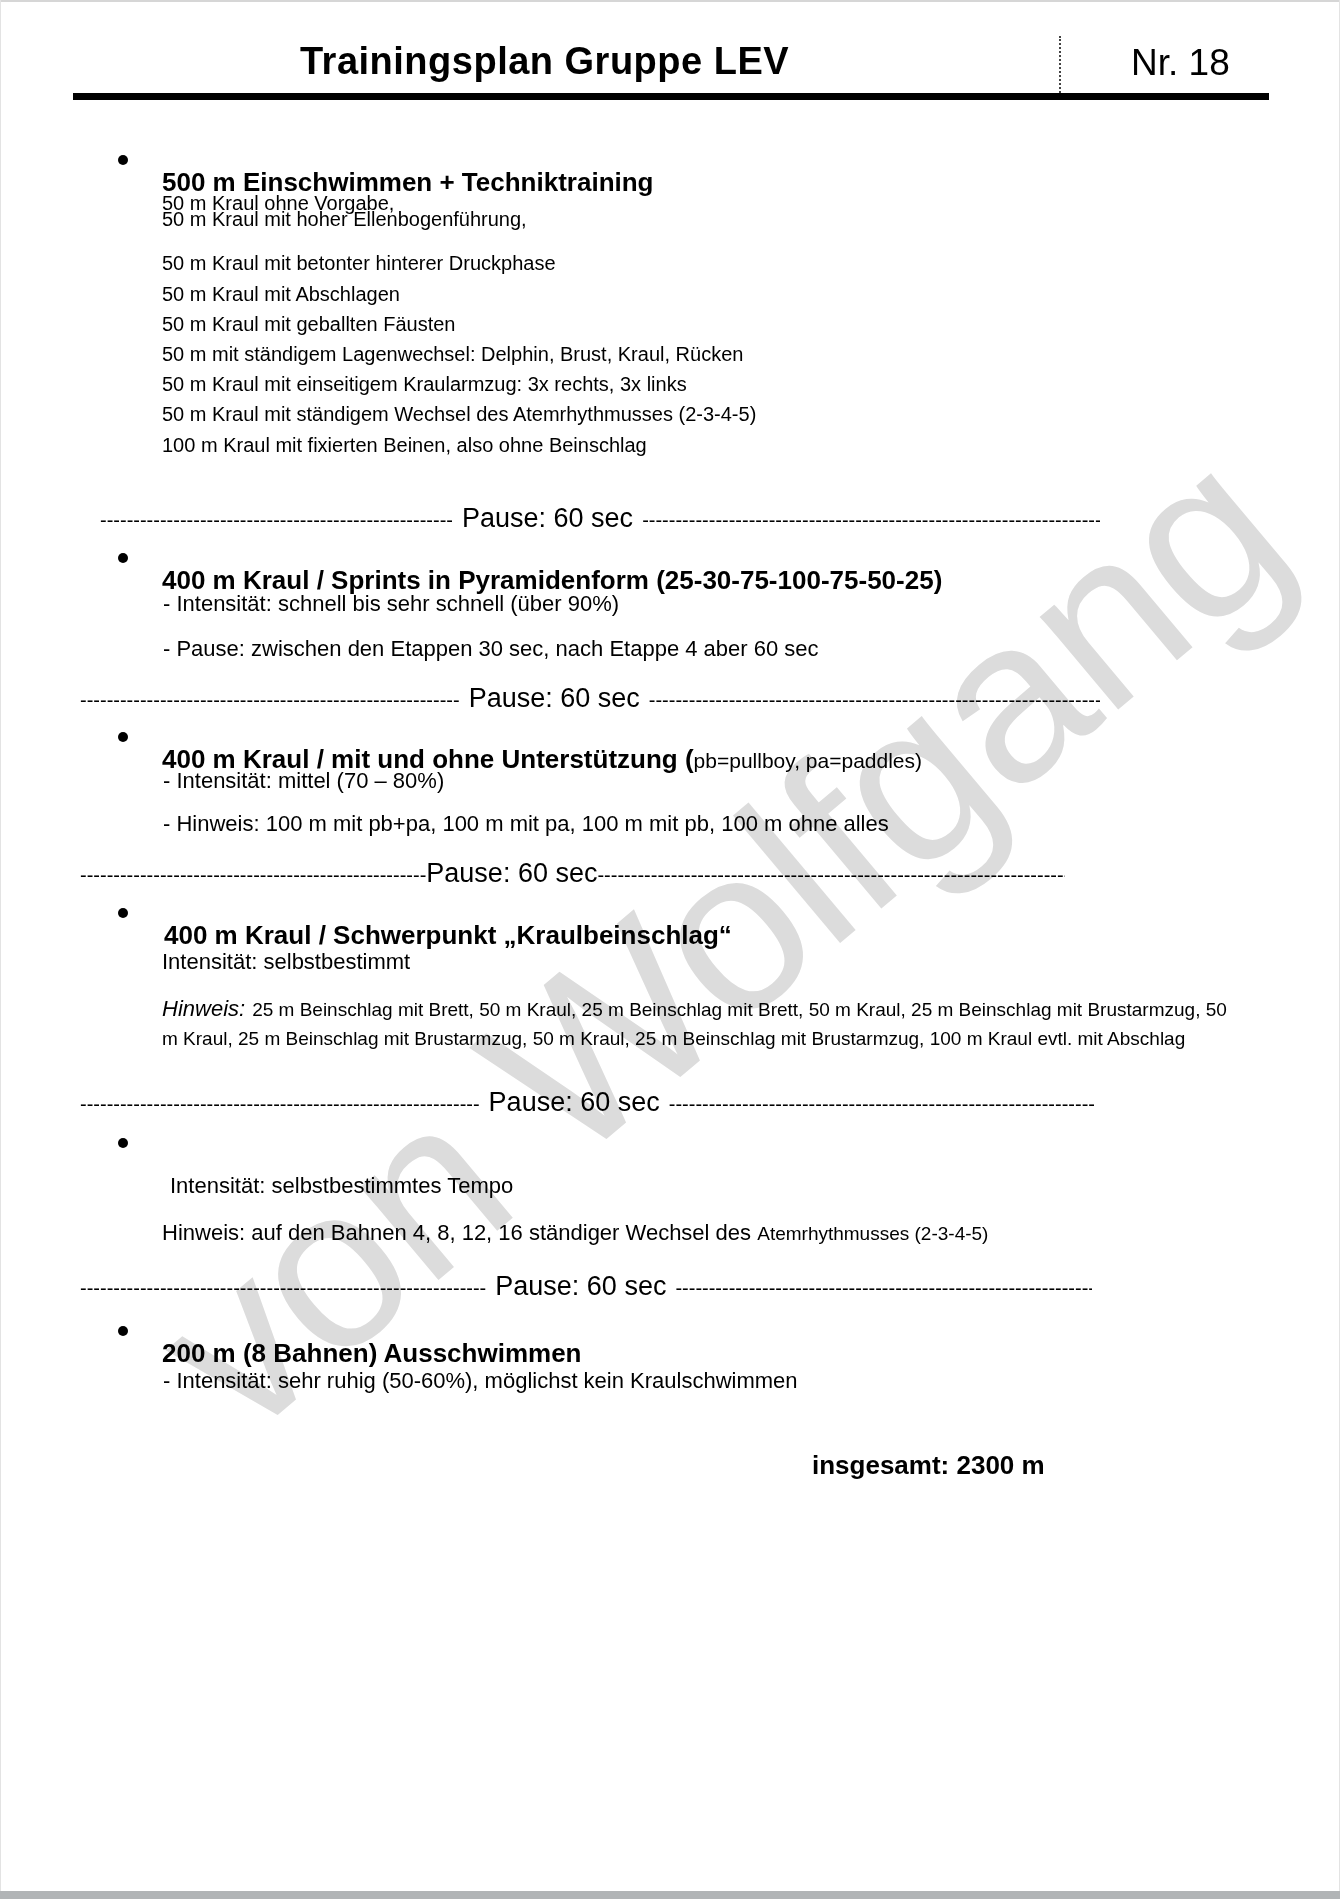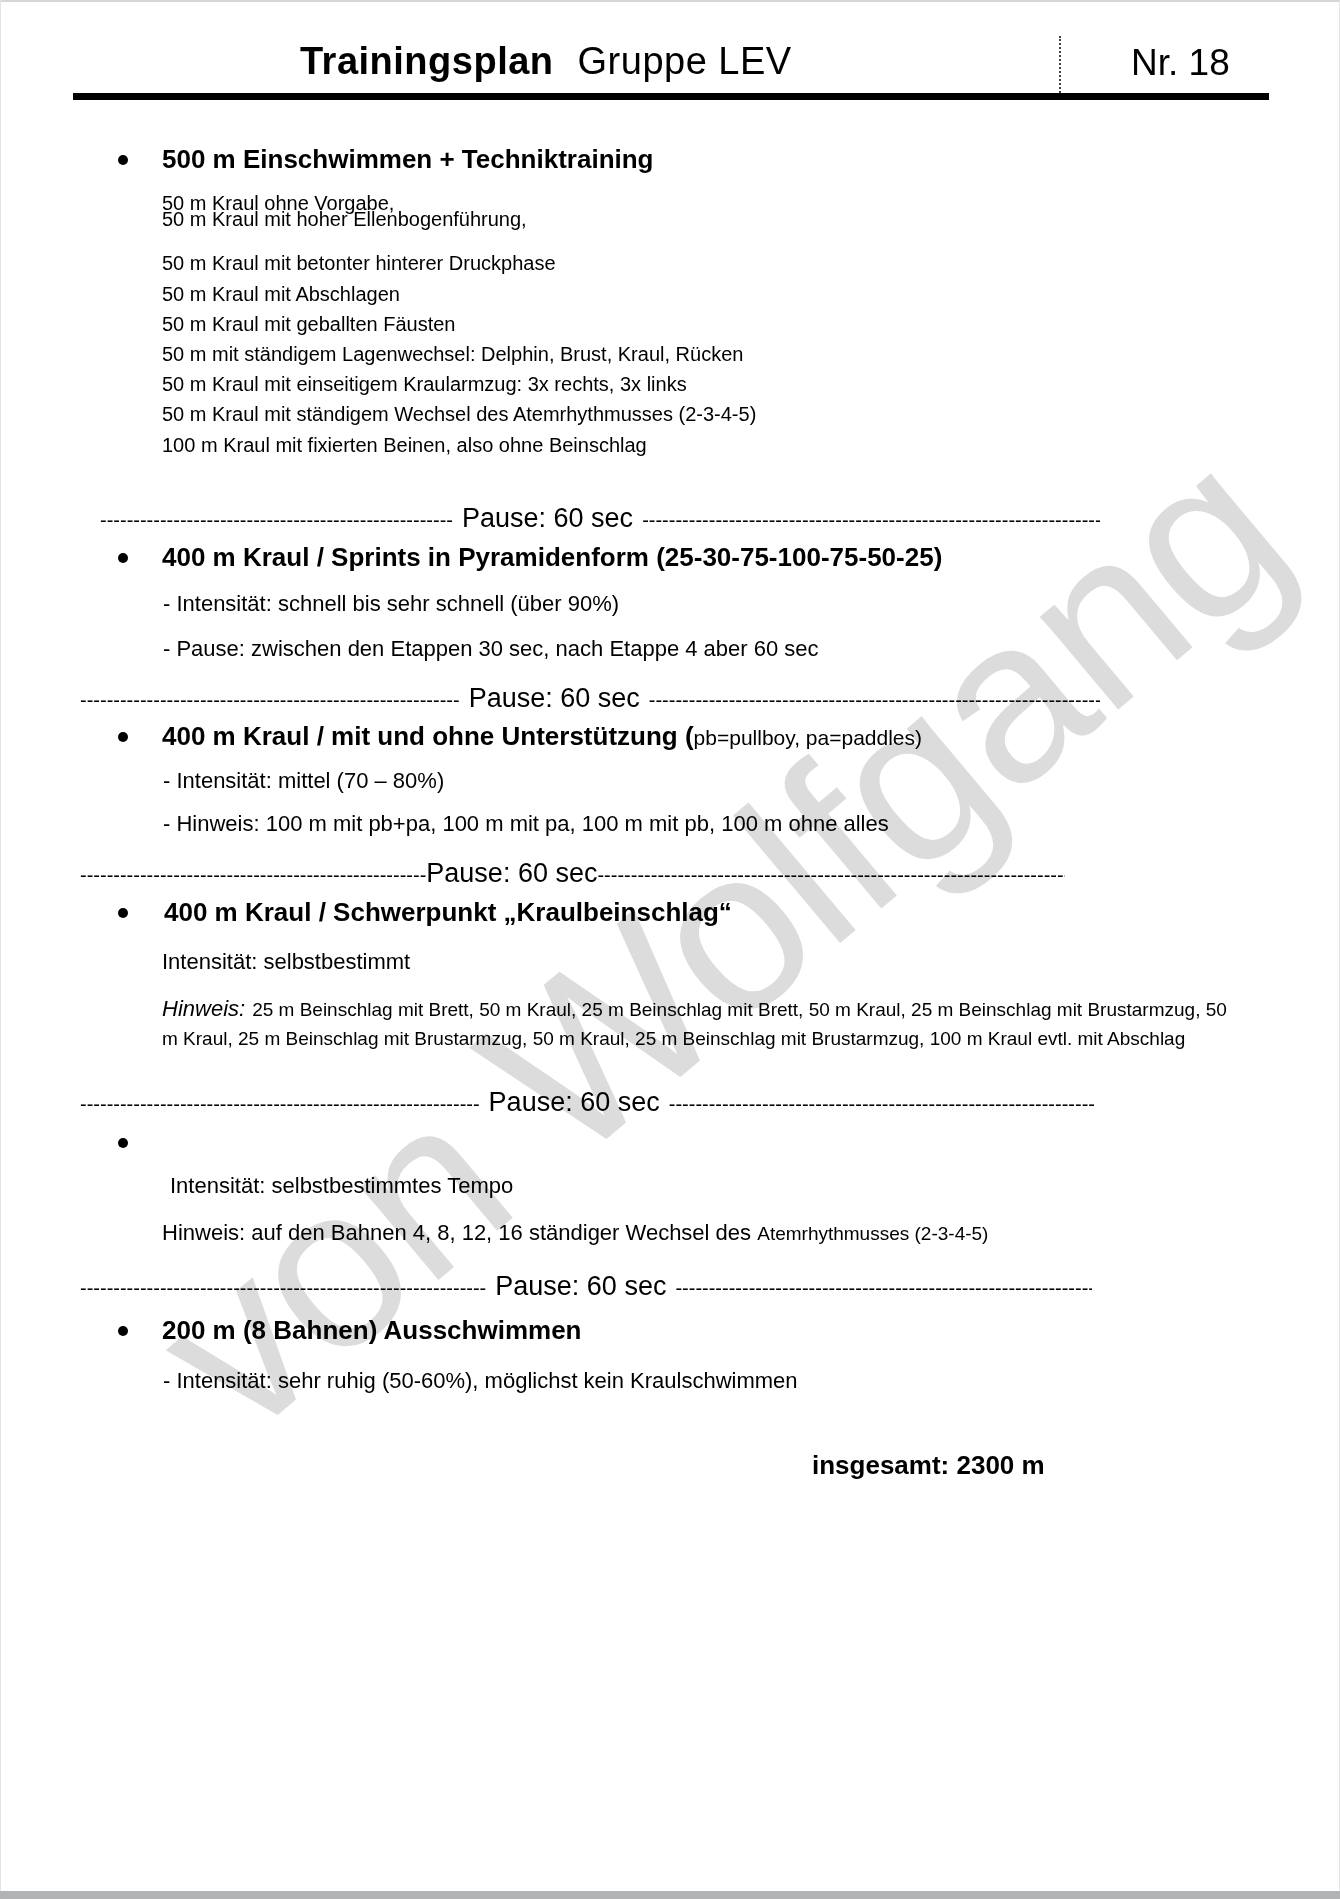--- a/index.html
+++ b/index.html
@@ -17,27 +17,27 @@
     position:absolute;left:720px;top:940px;z-index:0;
     transform:translate(-50%,-50%) rotate(-40deg);
     font-size:230px;font-weight:400;color:#dcdcdc;white-space:nowrap;
     letter-spacing:-2px;
   }
   .content{position:absolute;left:0;top:0;width:100%;height:100%;z-index:1;}
 
   .abs{position:absolute;white-space:nowrap;}
   .title{font-size:38px;letter-spacing:.5px;}
   .tb{font-weight:700;}
-  .tr{font-weight:400;margin-left:24px;}
+  .tr{font-weight:700;margin-left:11px;}
   .docnum{font-size:37px;}
   .vsep{position:absolute;left:1059px;top:36px;height:60px;width:0;border-left:2px dotted #444;}
   .headrule{position:absolute;left:73px;top:93px;width:1196px;height:7px;background:#000;}
 
   .bullet{position:absolute;width:10px;height:10px;border-radius:50%;background:#000;}
-  .h{font-size:26px;font-weight:700;line-height:31px;}
+  .h{font-size:26px;font-weight:700;line-height:31px;margin-top:23px;}
   .hnote{font-weight:400;font-size:21px;}
   .l1{font-size:20px;line-height:24px;}
   .l2{font-size:22px;line-height:27px;}
   .small{font-size:19px;}
   .hint4{position:absolute;font-size:19px;line-height:29px;white-space:normal;}
   .hintlabel{font-size:22px;margin-right:7px;font-style:italic;}
   .divider{position:absolute;overflow:hidden;white-space:nowrap;height:36px;}
   .dash{font-size:20px;letter-spacing:0;}
   .plabel{font-size:27px;}
   .pad{padding:0 9px;}

